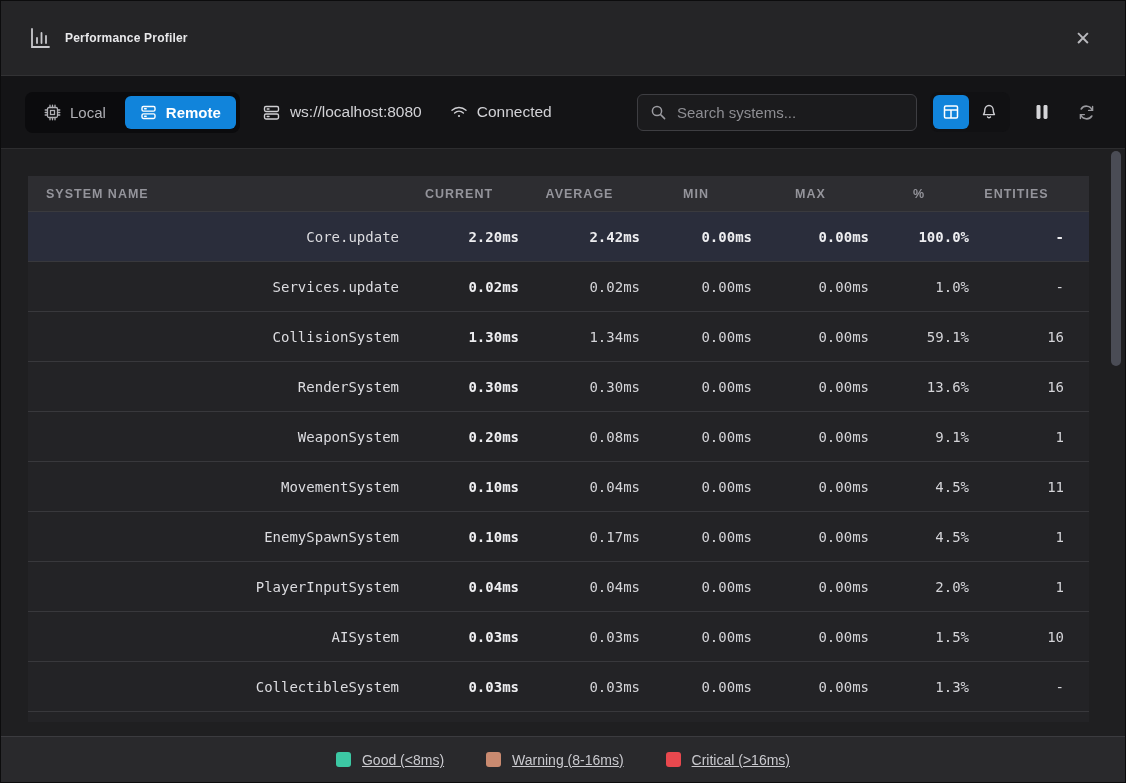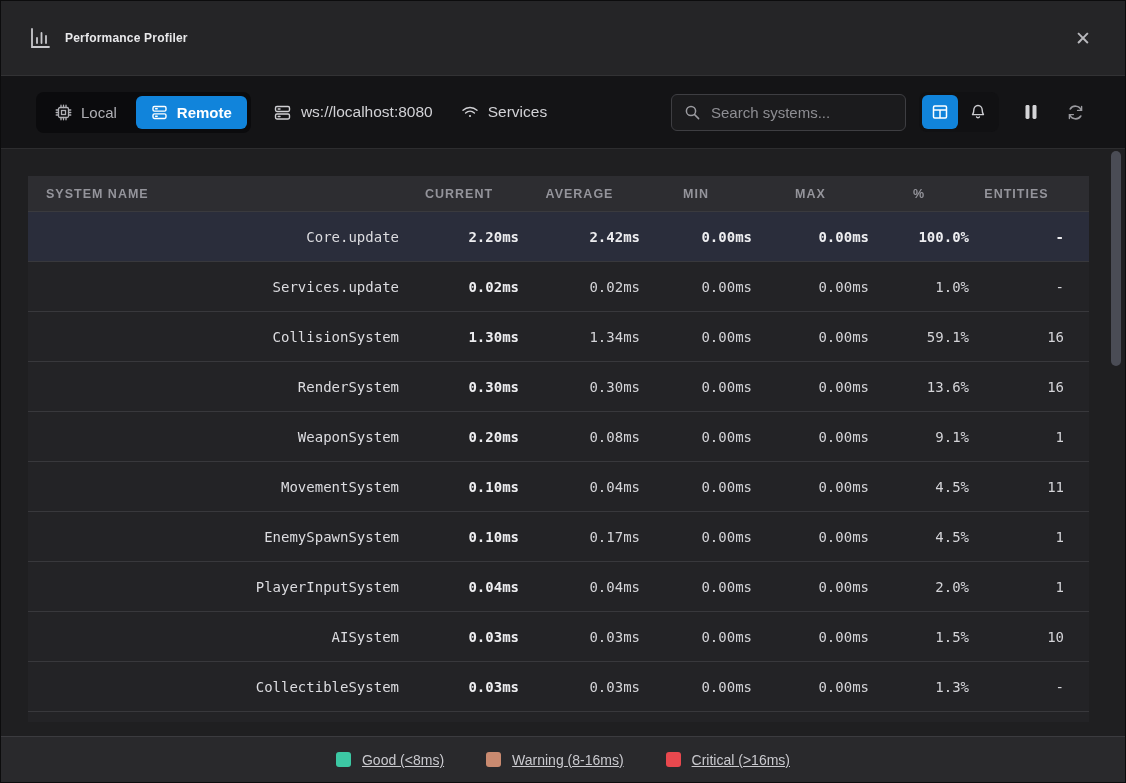--- a/index.html
+++ b/index.html
@@ -11,30 +11,30 @@
   
   .titlebar { height:75px; flex:0 0 75px; background:#252527; border-bottom:1px solid #323234;
               display:flex; align-items:center; padding:0 27px; position:relative; }
   .titlebar .app-icon { width:24px; height:24px; margin-right:13px; display:flex; align-items:center; }
   .titlebar h1 { font-size:12px; font-weight:700; color:#e9e9eb; letter-spacing:.2px; }
   .close-btn { position:absolute; right:27px; top:22px; width:30px; height:30px; background:none; border:none;
                color:#b9b9bd; font-size:19px; cursor:pointer; display:flex; align-items:center; justify-content:center; }
 
   
   .toolbar { height:73px; flex:0 0 73px; background:#141416; border-bottom:1px solid #2d2d2f;
-             display:flex; align-items:center; padding:0 35px; }
+             display:flex; align-items:center; padding:0 24px; }
   .seg { background:#0b0b0d; border-radius:8px; padding:4px; display:flex; gap:4px; }
   .seg button { display:flex; align-items:center; gap:9px; border:none; border-radius:6px; padding:8px 15px;
                 background:transparent; color:#b0b0b5; font-size:15px; cursor:pointer; font-family:inherit; }
   .seg button.active { background:#1184db; color:#ffffff; font-weight:700; }
   .conn { display:flex; align-items:center; margin-left:22px; gap:9px; }
   .conn .url, .conn .status { color:#d2d2d6; font-size:15.5px; }
   .conn .spacer { width:10px; }
 
-  .search-box { margin-left:auto; width:235px; height:37px; background:#1b1b1d; border:1px solid #3e3e42;
+  .search-box { margin-left:auto; width:280px; height:37px; background:#1b1b1d; border:1px solid #3e3e42;
                 border-radius:6px; display:flex; align-items:center; padding:0 12px; gap:10px; }
   .search-box input { flex:1; background:transparent; border:none; outline:none; color:#d8d8db; font-size:15px; font-family:inherit; }
   .search-box input::placeholder { color:#8e8e93; }
 
   .btn-group { margin-left:13px; background:#111113; border-radius:8px; padding:3px; display:flex; gap:2px; }
   .btn-group button { width:36px; height:34px; border:none; border-radius:6px; background:transparent;
                       display:flex; align-items:center; justify-content:center; cursor:pointer; color:#cdcdd1; }
   .btn-group button.active { background:#1184db; color:#ffffff; }
   .icon-btn { border:none; background:transparent; cursor:pointer; display:flex; align-items:center; justify-content:center;
               width:30px; height:30px; color:#d5d5d8; }
@@ -120,21 +120,21 @@
       </span>
       <span class="url">ws://localhost:8080</span>
       <span class="spacer"></span>
       <span>
         <svg width="18" height="18" viewBox="0 0 18 18" fill="none" stroke="#cfcfd3" stroke-width="1.4" stroke-linecap="round">
           <path d="M2 7.2 C6 3.6 12 3.6 16 7.2"></path>
           <path d="M4.6 10 C7.2 7.6 10.8 7.6 13.4 10"></path>
           <circle cx="9" cy="13" r="1.1" fill="#cfcfd3" stroke="none"></circle>
         </svg>
       </span>
-      <span class="status">Services</span>
+      <span class="status">Connected</span>
     </div>
 
     <div class="search-box">
       <span>
         <svg width="17" height="17" viewBox="0 0 17 17" fill="none" stroke="#9b9ba0" stroke-width="1.5" stroke-linecap="round">
           <circle cx="7" cy="7" r="4.6"></circle>
           <path d="M10.6 10.6 L14.6 14.6"></path>
         </svg>
       </span>
       <input type="text" placeholder="Search systems..." style="">

